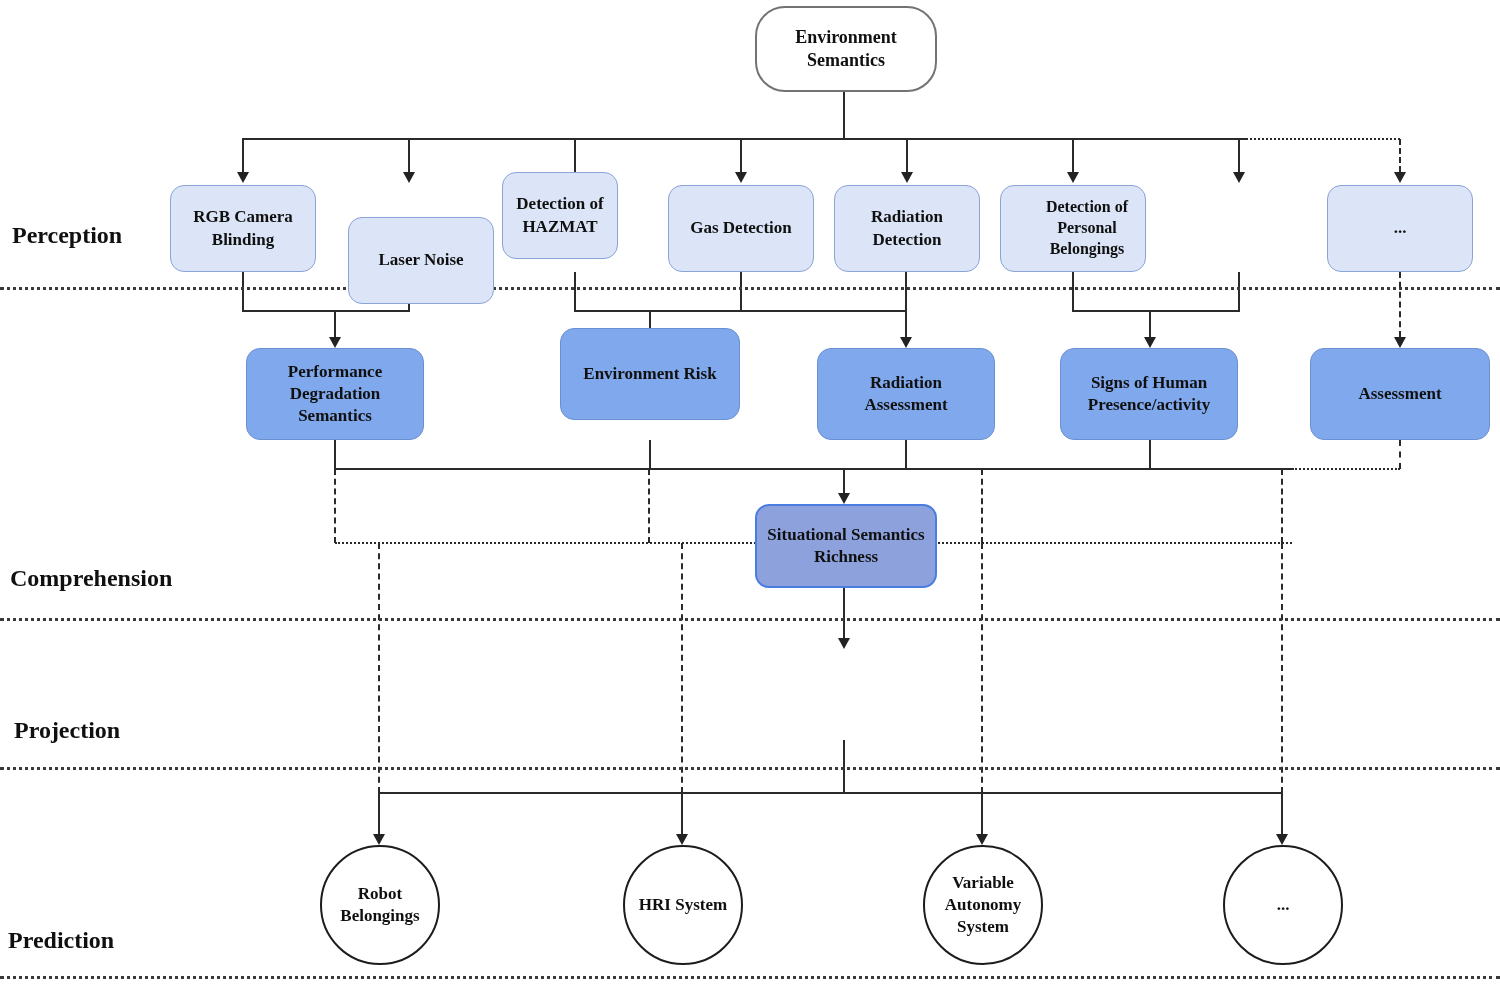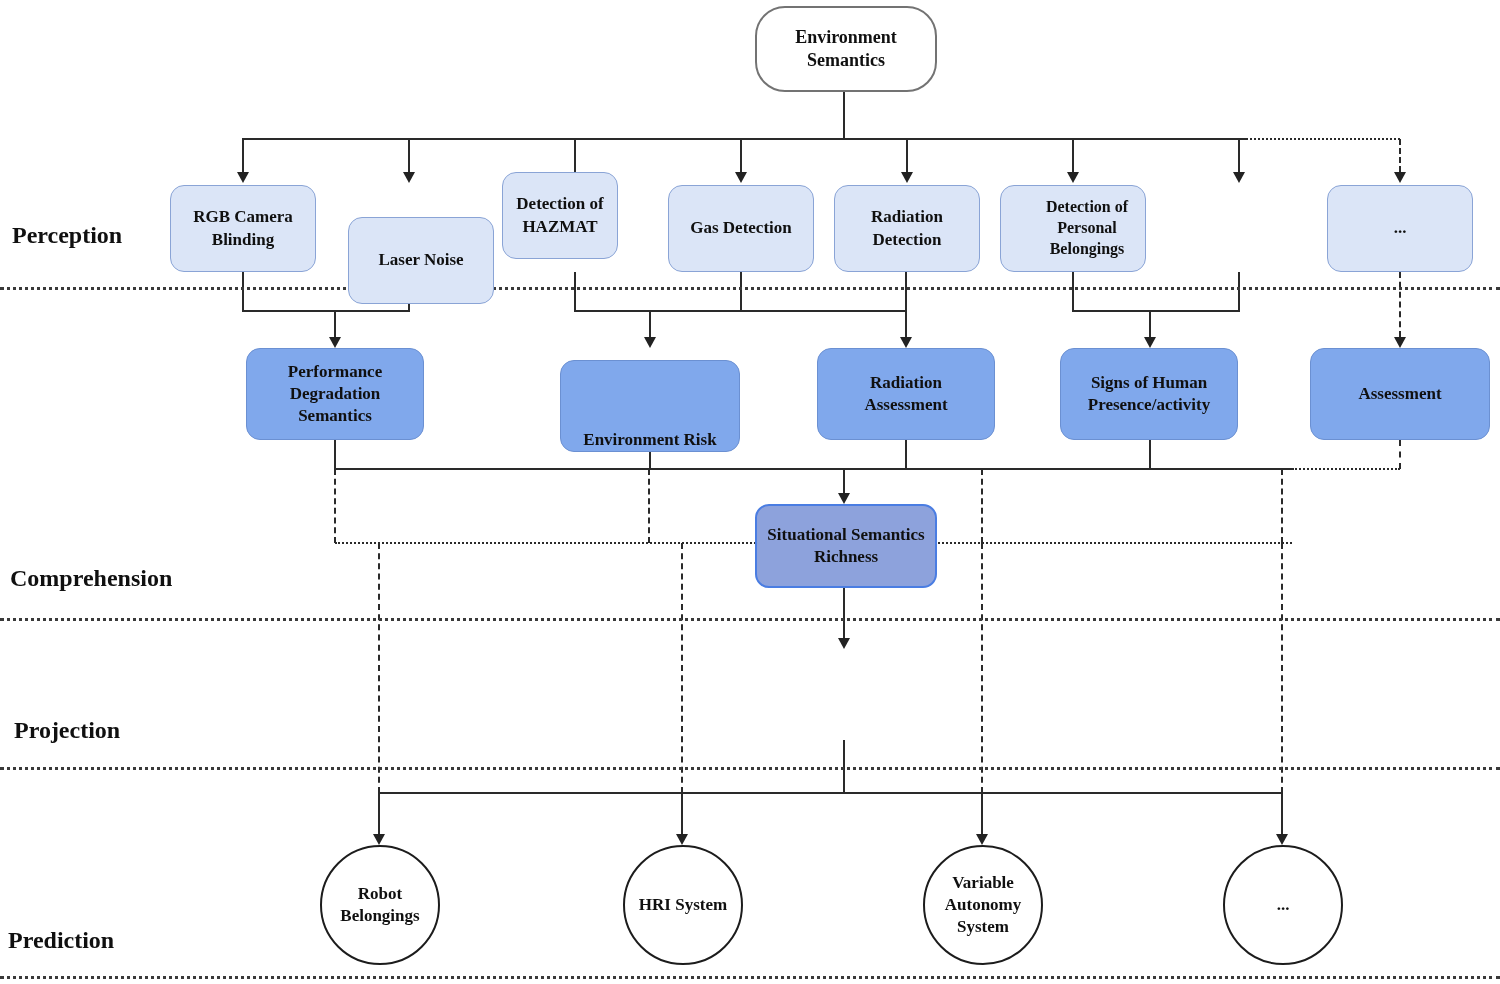--- a/index.html
+++ b/index.html
@@ -145,21 +145,21 @@
   <div class="node p-box" style="left:1000px;top:185px;width:146px;height:87px;font-size:16px;padding-left:40px;">
     <span>Detection of Personal Belongings</span>
   </div>
   <div class="node p-box" style="left:1327px;top:185px;width:146px;height:87px;">
     <span>...</span>
   </div>
 
   <div class="node a-box" style="left:246px;top:348px;width:178px;height:92px;">
     <span>Performance Degradation Semantics</span>
   </div>
-  <div class="node a-box" style="left:560px;top:360px;width:180px;height:92px;align-items:flex-end;">
+  <div class="node a-box" style="left:560px;top:328px;width:180px;height:92px;">
     <span>Environment Risk</span>
   </div>
   <div class="node a-box" style="left:817px;top:348px;width:178px;height:92px;padding:0 26px;">
     <span>Radiation Assessment</span>
   </div>
   <div class="node a-box" style="left:1060px;top:348px;width:178px;height:92px;">
     <span>Signs of Human Presence/activity</span>
   </div>
   <div class="node a-box" style="left:1310px;top:348px;width:180px;height:92px;text-align:center;">
     <span>Assessment</span>

